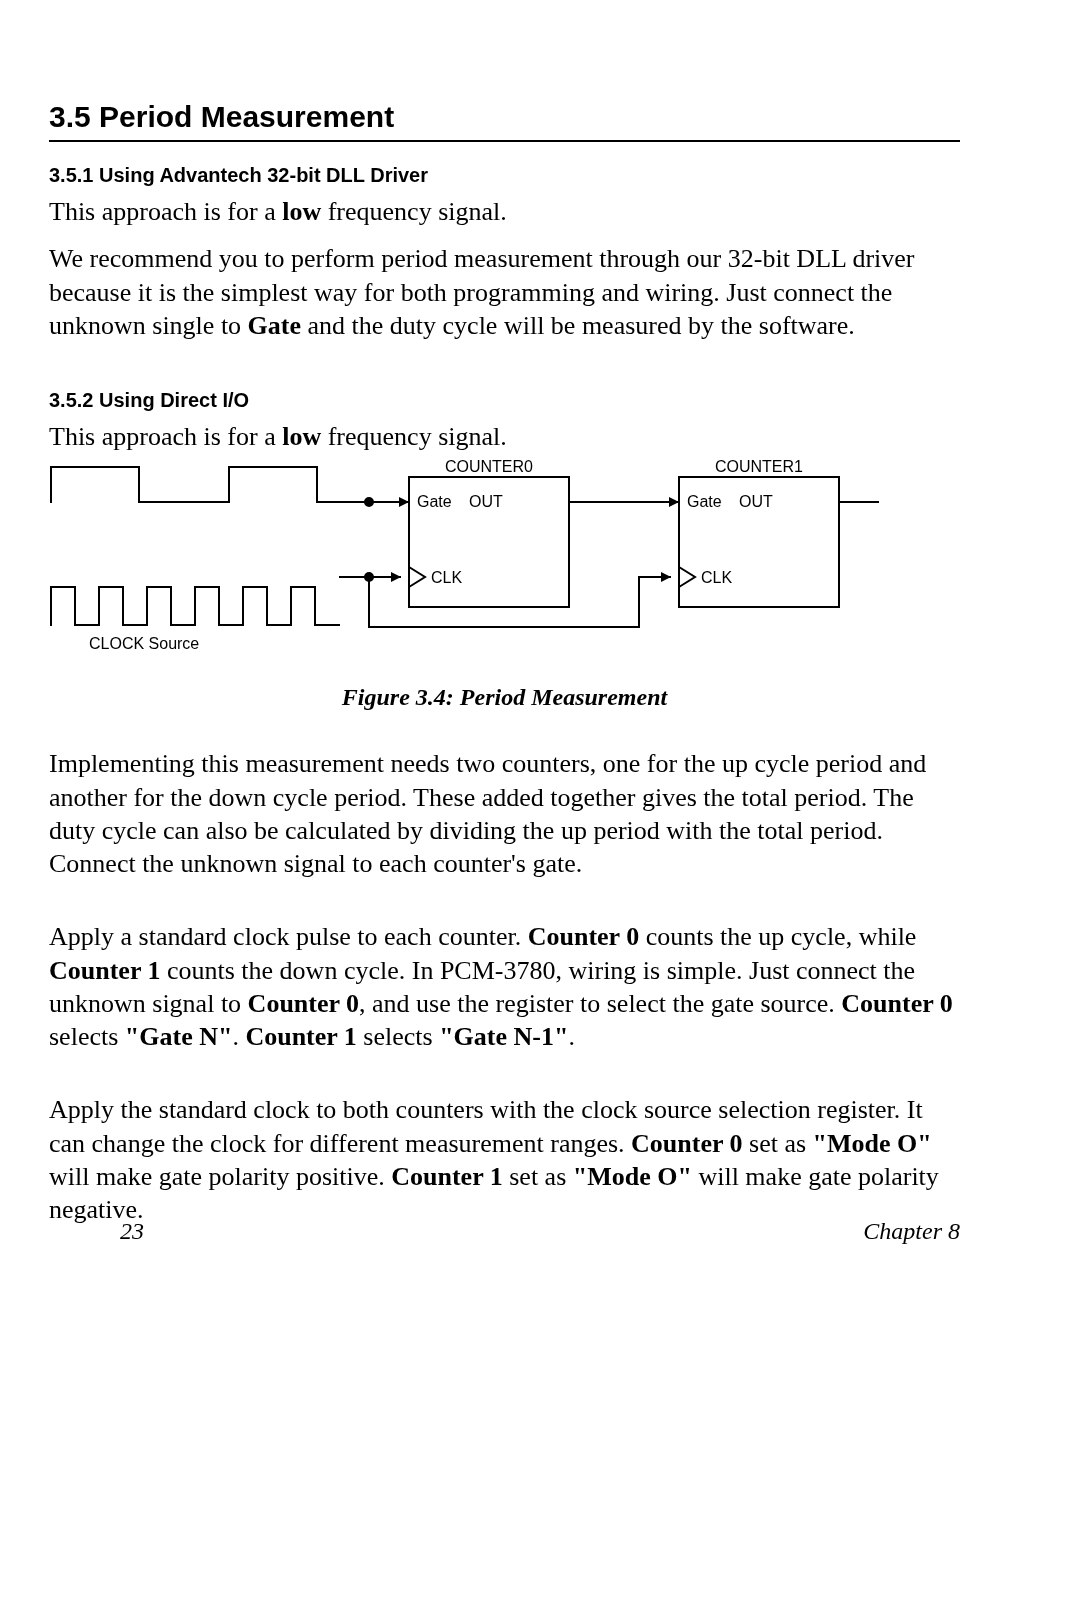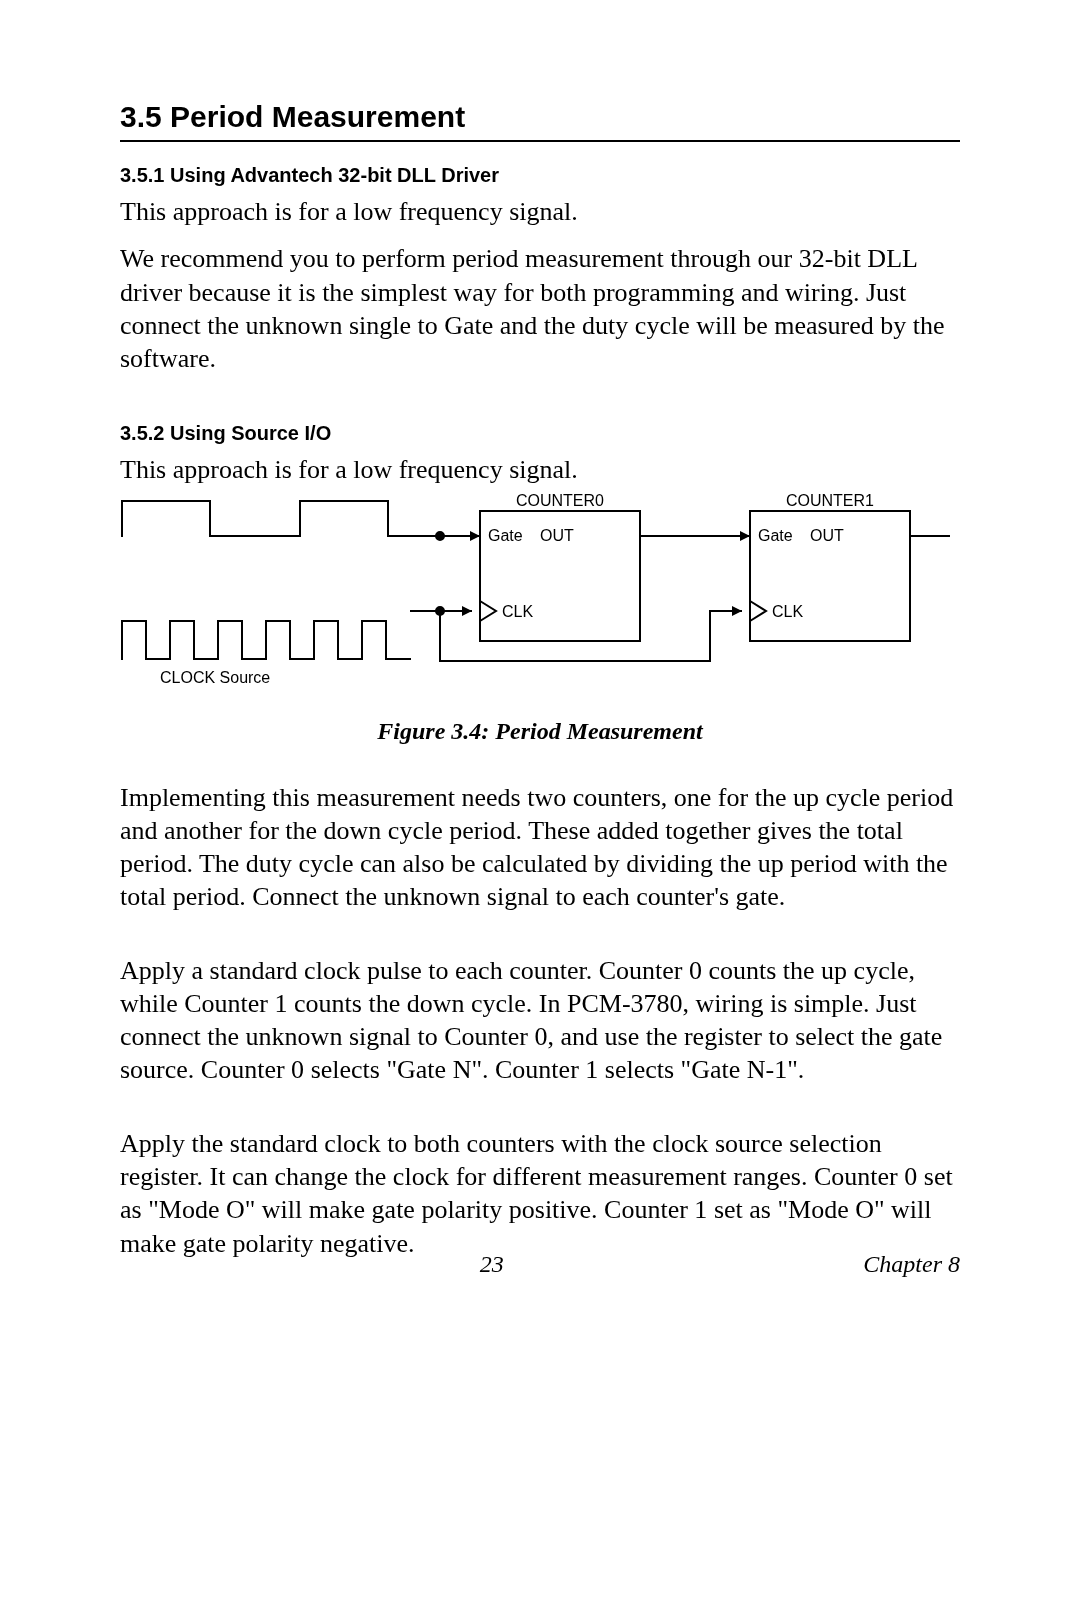--- a/index.html
+++ b/index.html
@@ -5,21 +5,21 @@
   html, body {
     margin: 0;
     padding: 0;
     background: #ffffff;
     width: 1080px;
     height: 1618px;
   }
   .page {
     position: relative;
     box-sizing: border-box;
-    padding: 100px 120px 60px 120px;
+    padding: 100px 120px 60px 49px;
     font-family: "Times New Roman", Times, serif;
     color: #000;
   }
   .sec-title {
     font-family: Arial, Helvetica, sans-serif;
     font-weight: 700;
     font-size: 30px;
     margin: 0 0 6px 0;
   }
   .rule {
@@ -36,41 +36,41 @@
   .subsec-title.gap-above {
     margin-top: 40px;
   }
   p.body {
     font-size: 26px;
     line-height: 1.28;
     margin: 0 0 14px 0;
   }
   p.body.last { margin-bottom: 47px; }
   p.body.mid { margin-bottom: 40px; }
-  .bold { font-weight: 400; }
+  .bold { font-weight: 700; }
   .fig-wrap { margin: 4px 0 12px 0; }
   .fig-caption {
     text-align: center;
     font-style: italic;
     font-weight: 700;
     font-size: 24px;
     margin: 13px 0 36px 0;
   }
   .footer {
     position: absolute;
     bottom: 56px;
     left: 120px;
     right: 120px;
     display: flex;
     justify-content: space-between;
     align-items: baseline;
     font-style: italic;
     font-size: 24px;
   }
-  .footer .pgnum { text-align: center; flex: 1; }
+  .footer .pgnum { flex: 1; }
 </style>
 </head>
 <body>
 
 <div class="page">
 
   <h2 class="sec-title">
     <span>3.5</span>
     <span> </span>
     <span>Period Measurement</span>
@@ -87,21 +87,21 @@
     <span>This approach is for a </span><span class="bold">low</span><span> frequency signal.</span>
   </p>
 
   <p class="body last">
     <span>We recommend you to perform period measurement through our 32-bit DLL driver because it is the simplest way for both programming and wiring. Just connect the unknown single to </span><span class="bold">Gate</span><span> and the duty cycle will be measured by the software.</span>
   </p>
 
   <h3 class="subsec-title gap-above">
     <span>3.5.2</span>
     <span> </span>
-    <span>Using Source I/O</span>
+    <span>Using Direct I/O</span>
   </h3>
 
   <p class="body" style="margin-bottom:2px;">
     <span>This approach is for a </span><span class="bold">low</span><span> frequency signal.</span>
   </p>
 
   <div class="fig-wrap">
     <svg viewBox="0 0 840 210" width="840" height="210">
       <g stroke="#000" stroke-width="2" fill="none">
 

